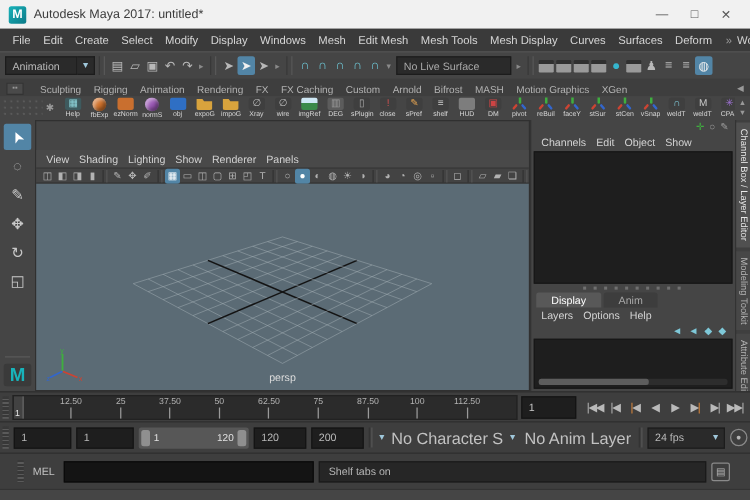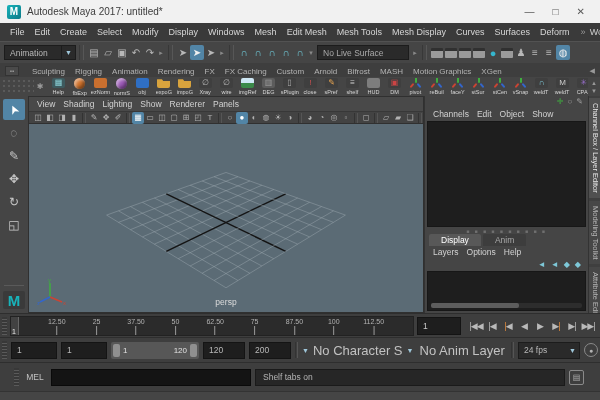--- a/index.html
+++ b/index.html
@@ -62,21 +62,21 @@
   
   .main{flex:1;display:flex;min-height:0;}
   .toolbox{width:28px;background:#454545;display:flex;flex-direction:column;align-items:center;padding-top:3px;gap:2px;flex:0 0 auto;}
   .tool{width:22px;height:21px;display:flex;align-items:center;justify-content:center;color:#c8c8c8;font-size:12px;border-radius:2px;}
   .tool.active{background:#5285a6;color:#fff;}
   .tool.rot span{display:inline-block;transform:rotate(-115deg);}
   .tool-sep{width:20px;border-top:1px solid #5a5a5a;margin-top:auto;}
   .maya-logo{margin:3px 0 4px;font-weight:bold;font-size:15px;color:#18b3ba;background:#3a3a3a;width:22px;height:18px;display:flex;align-items:center;justify-content:center;border-radius:2px;}
 
   .viewport{flex:1;display:flex;flex-direction:column;min-width:0;border:1px solid #303030;}
-  .vp-menus{height:14px;background:#494949;display:flex;align-items:center;gap:2px;padding:0 5px;color:#d2d2d2;font-size:8.5px;flex:0 0 auto;}
+  .vp-menus{height:14px;background:#494949;display:flex;align-items:center;gap:2px;padding:0 5px;color:#d2d2d2;font-size:8.5px;flex:0 0 auto;margin-top:23px;}
   .vp-menus span{padding:0 3px;}
   .vp-toolbar{height:13px;background:#434343;border-top:1px solid #383838;border-bottom:1px solid #303030;display:flex;align-items:center;padding:0 3px;flex:0 0 auto;}
   .vp-icon{width:12px;height:12px;display:flex;align-items:center;justify-content:center;color:#b2b2b2;font-size:8px;flex:0 0 auto;}
   .vp-icon.active{background:#5285a6;color:#fff;border-radius:2px;}
   .vp-icon.sep{width:4px;height:10px;border-left:1px solid #333;border-right:1px solid #555;margin:0 2px;font-size:0;}
   .vp-canvas{flex:1;position:relative;background:#5b6b75;min-height:0;}
   .vp-canvas svg.grid{position:absolute;inset:0;width:100%;height:100%;}
   .persp-label{position:absolute;bottom:5px;left:50%;transform:translateX(-50%);color:#dcdcdc;font-size:8.5px;}
   .axis-gizmo{position:absolute;left:8px;bottom:6px;}
 

